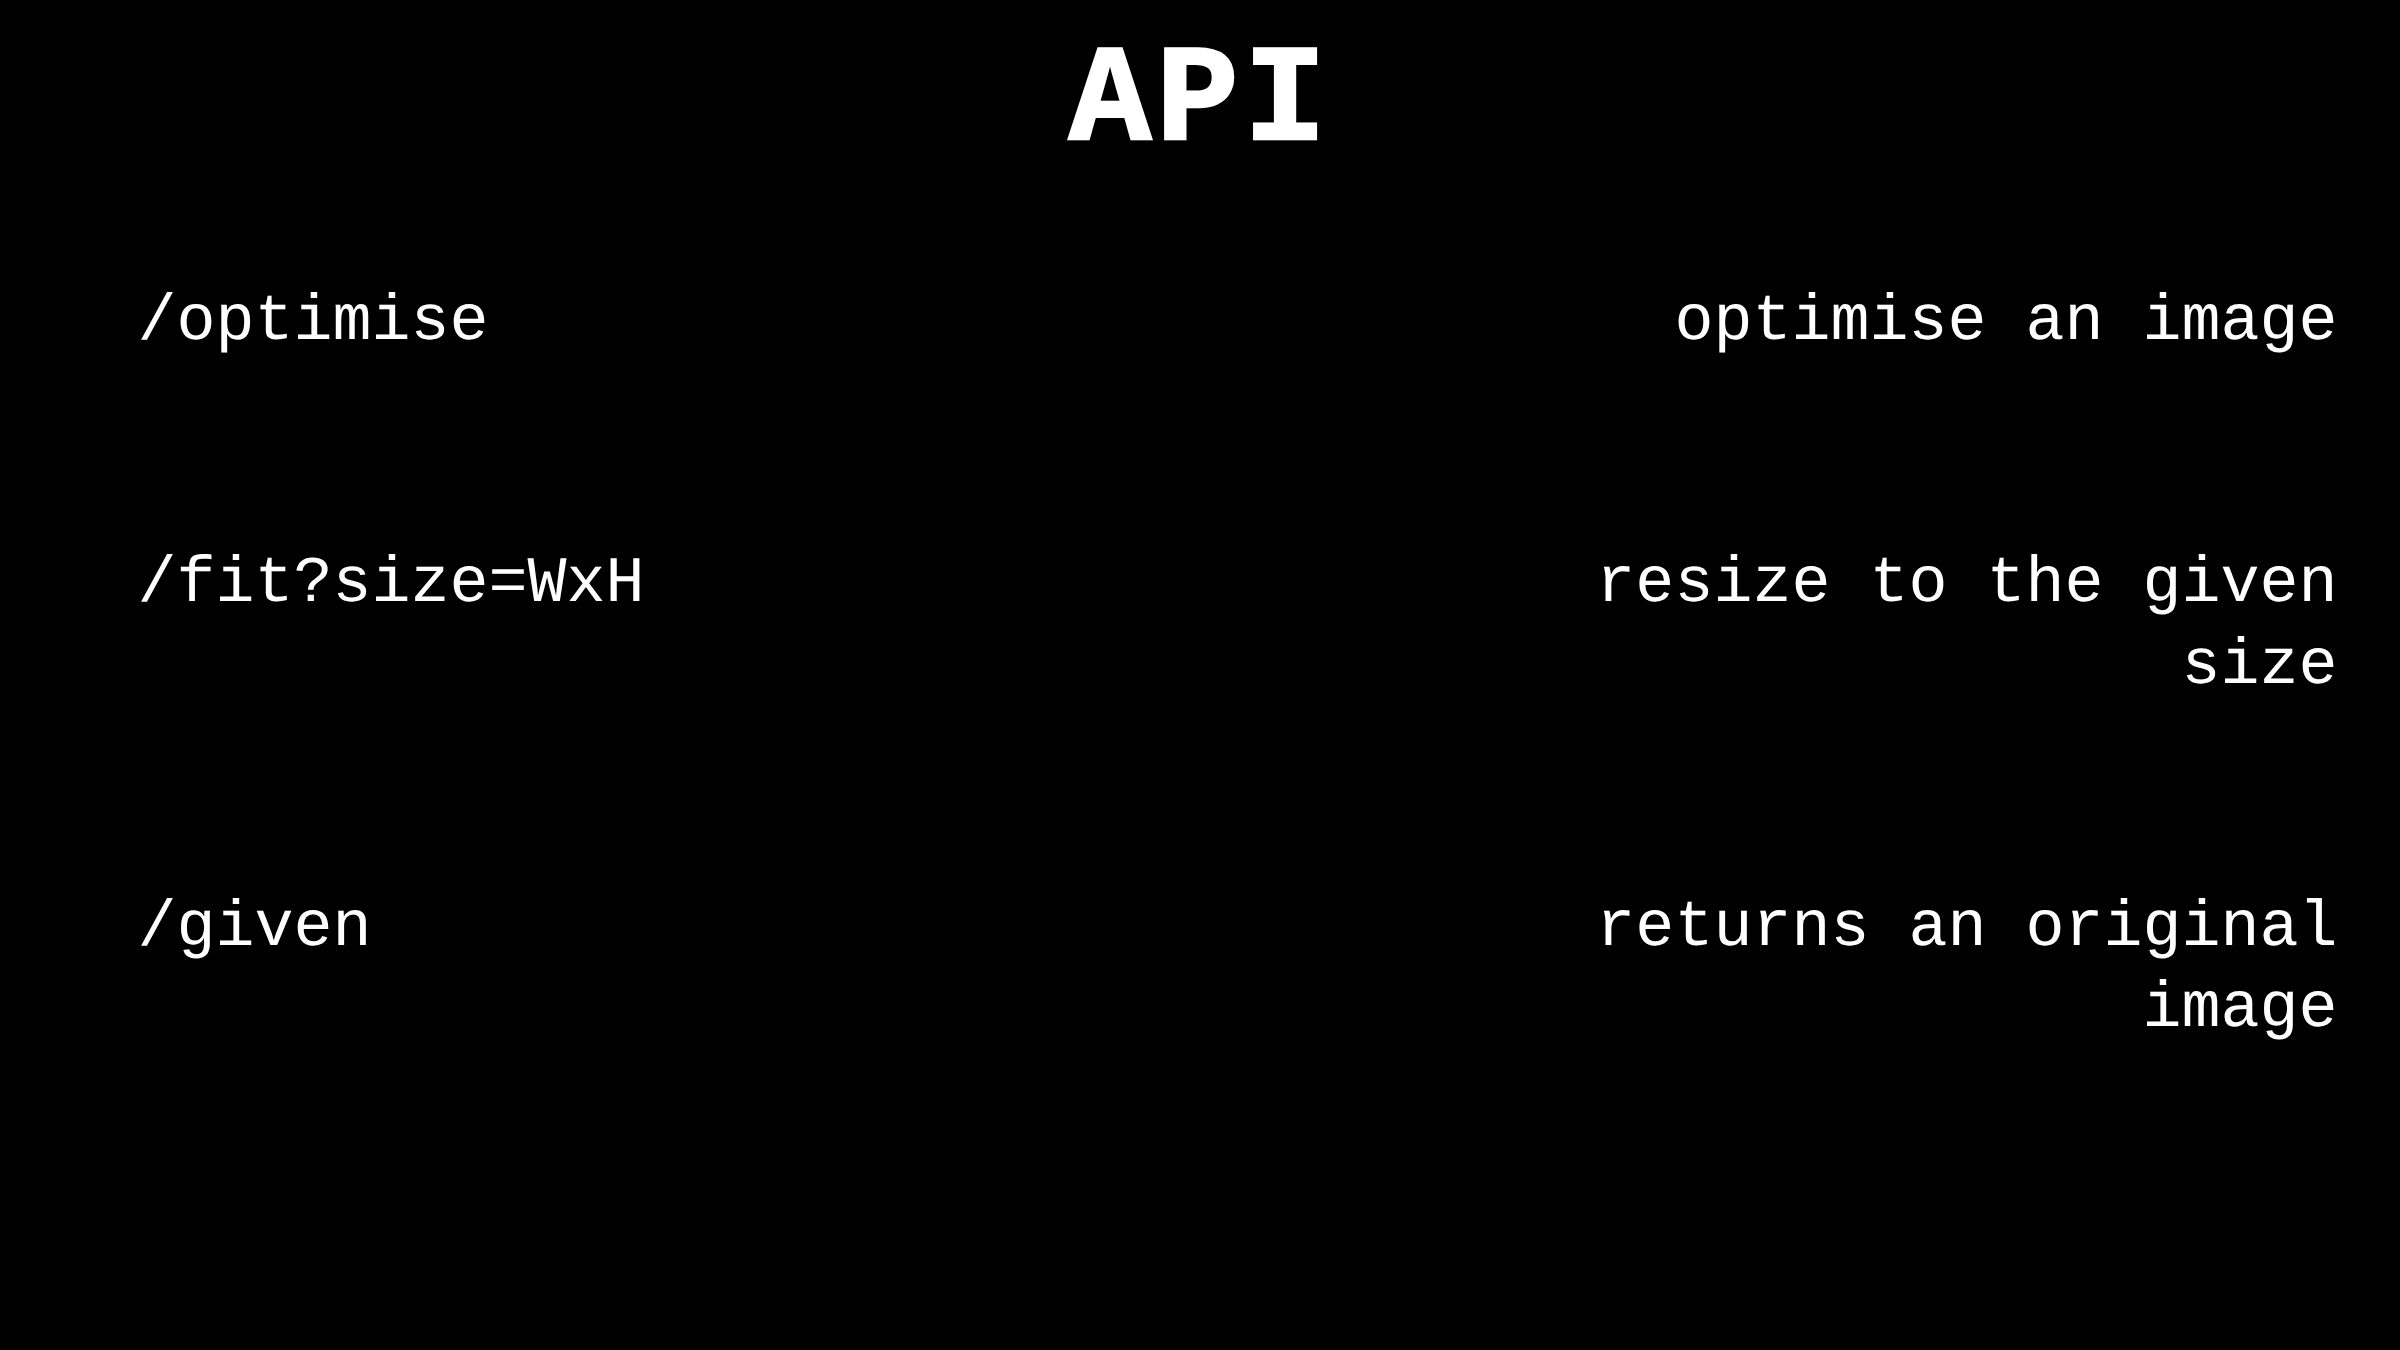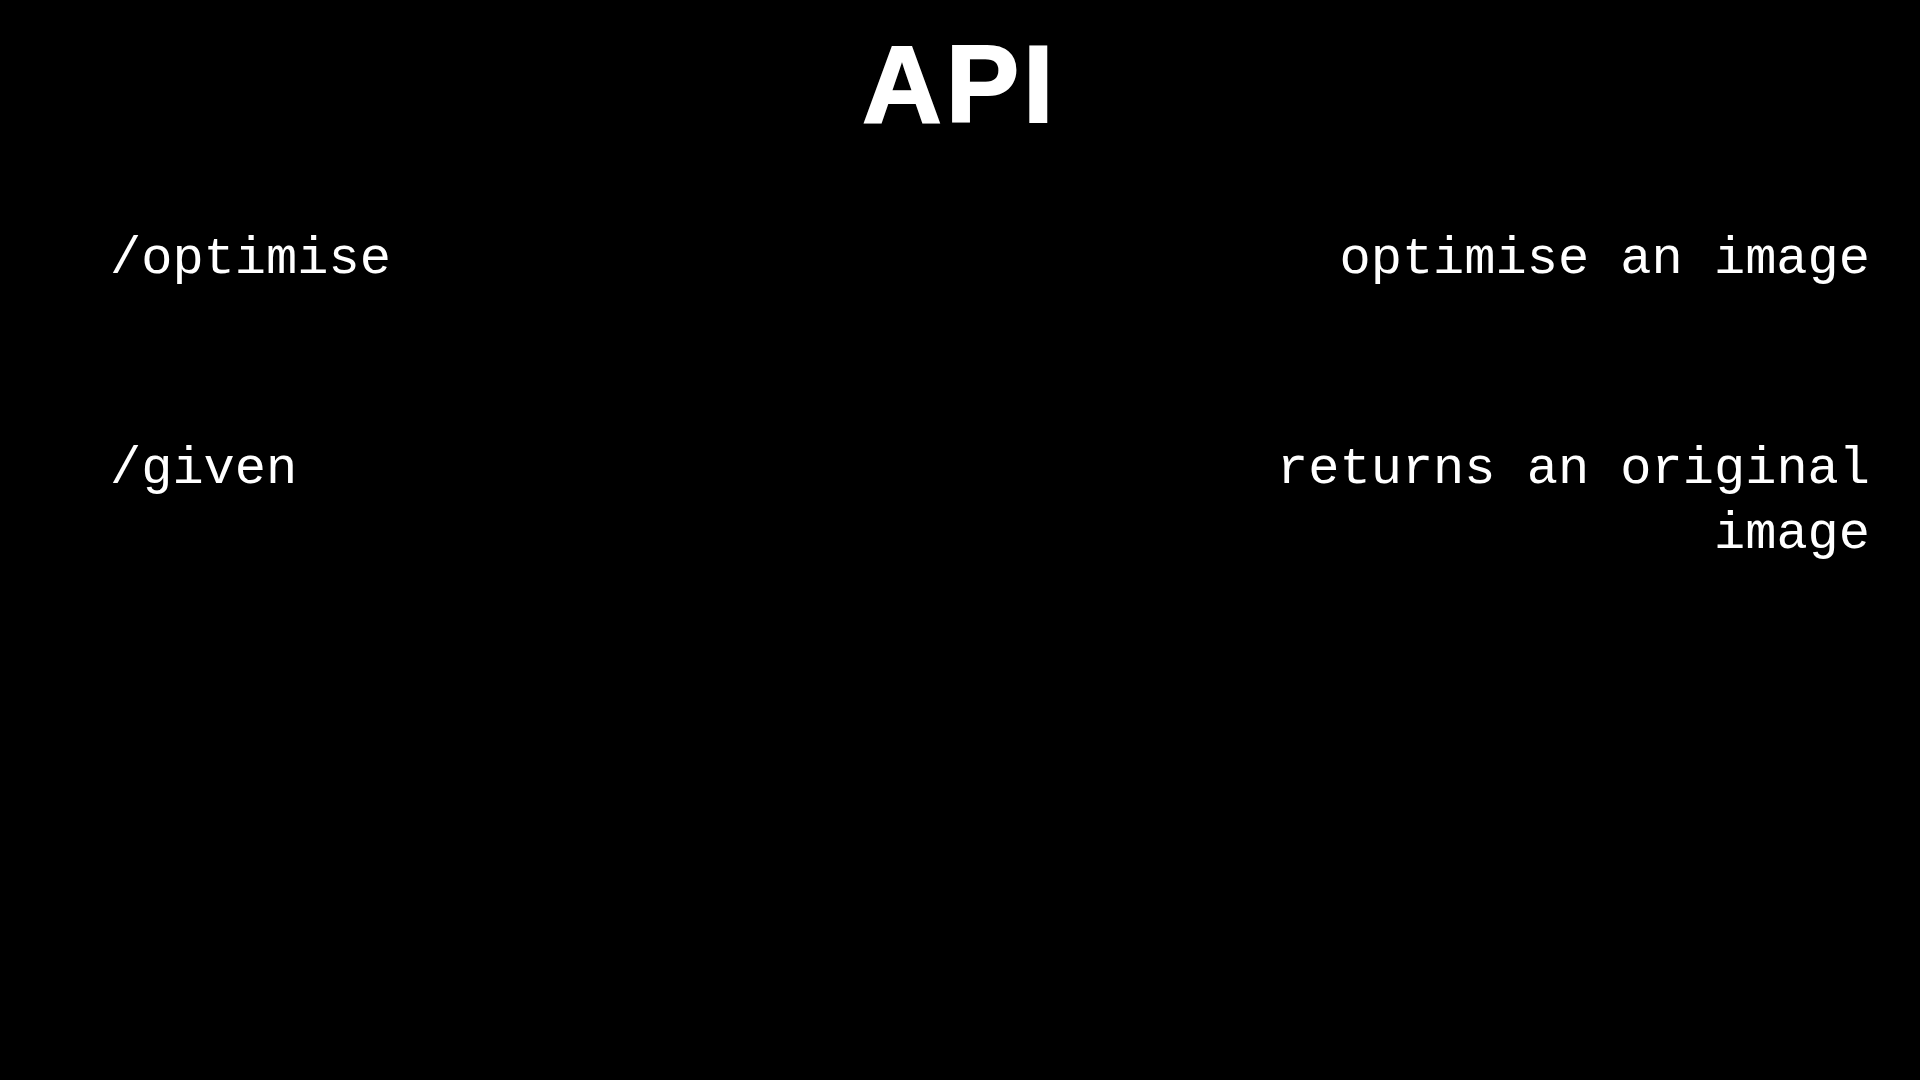--- a/index.html
+++ b/index.html
@@ -27,21 +27,21 @@
     }
 
     .title-container {
       margin-top: 20px;
       margin-bottom: 40px;
     }
 
     .api-title {
       font-size: 110px;
       font-weight: 900;
-      font-family: Liberation Sans, sans-serif;
+      font-family: Liberation Mono, monospace;
       color: #ffffff;
       letter-spacing: 4px;
       text-transform: uppercase;
       
       -webkit-text-stroke: 2px #ffffff;
       paint-order: stroke fill;
       position: relative;
     }
 
     
@@ -96,20 +96,27 @@
   <div class="content-grid">
 
     <div class="endpoint">
       <span data-bind="page.rows.0.endpoint">/optimise</span>
     </div>
     <div class="description">
       <span data-bind="page.rows.0.description">optimise an image</span>
     </div>
 
 
+    <div class="endpoint">
+      <span data-bind="page.rows.2.endpoint">/fit?size=WxH</span>
+    </div>
+    <div class="description" style="white-space: pre-line;">
+      <span data-bind="page.rows.2.description">resize to the given
+size</span>
+    </div>
 
     <div class="endpoint">
       <span data-bind="page.rows.3.endpoint">/given</span>
     </div>
     <div class="description" style="white-space: pre-line;">
       <span data-bind="page.rows.3.description">returns an original
 image</span>
     </div>
 
   </div>

